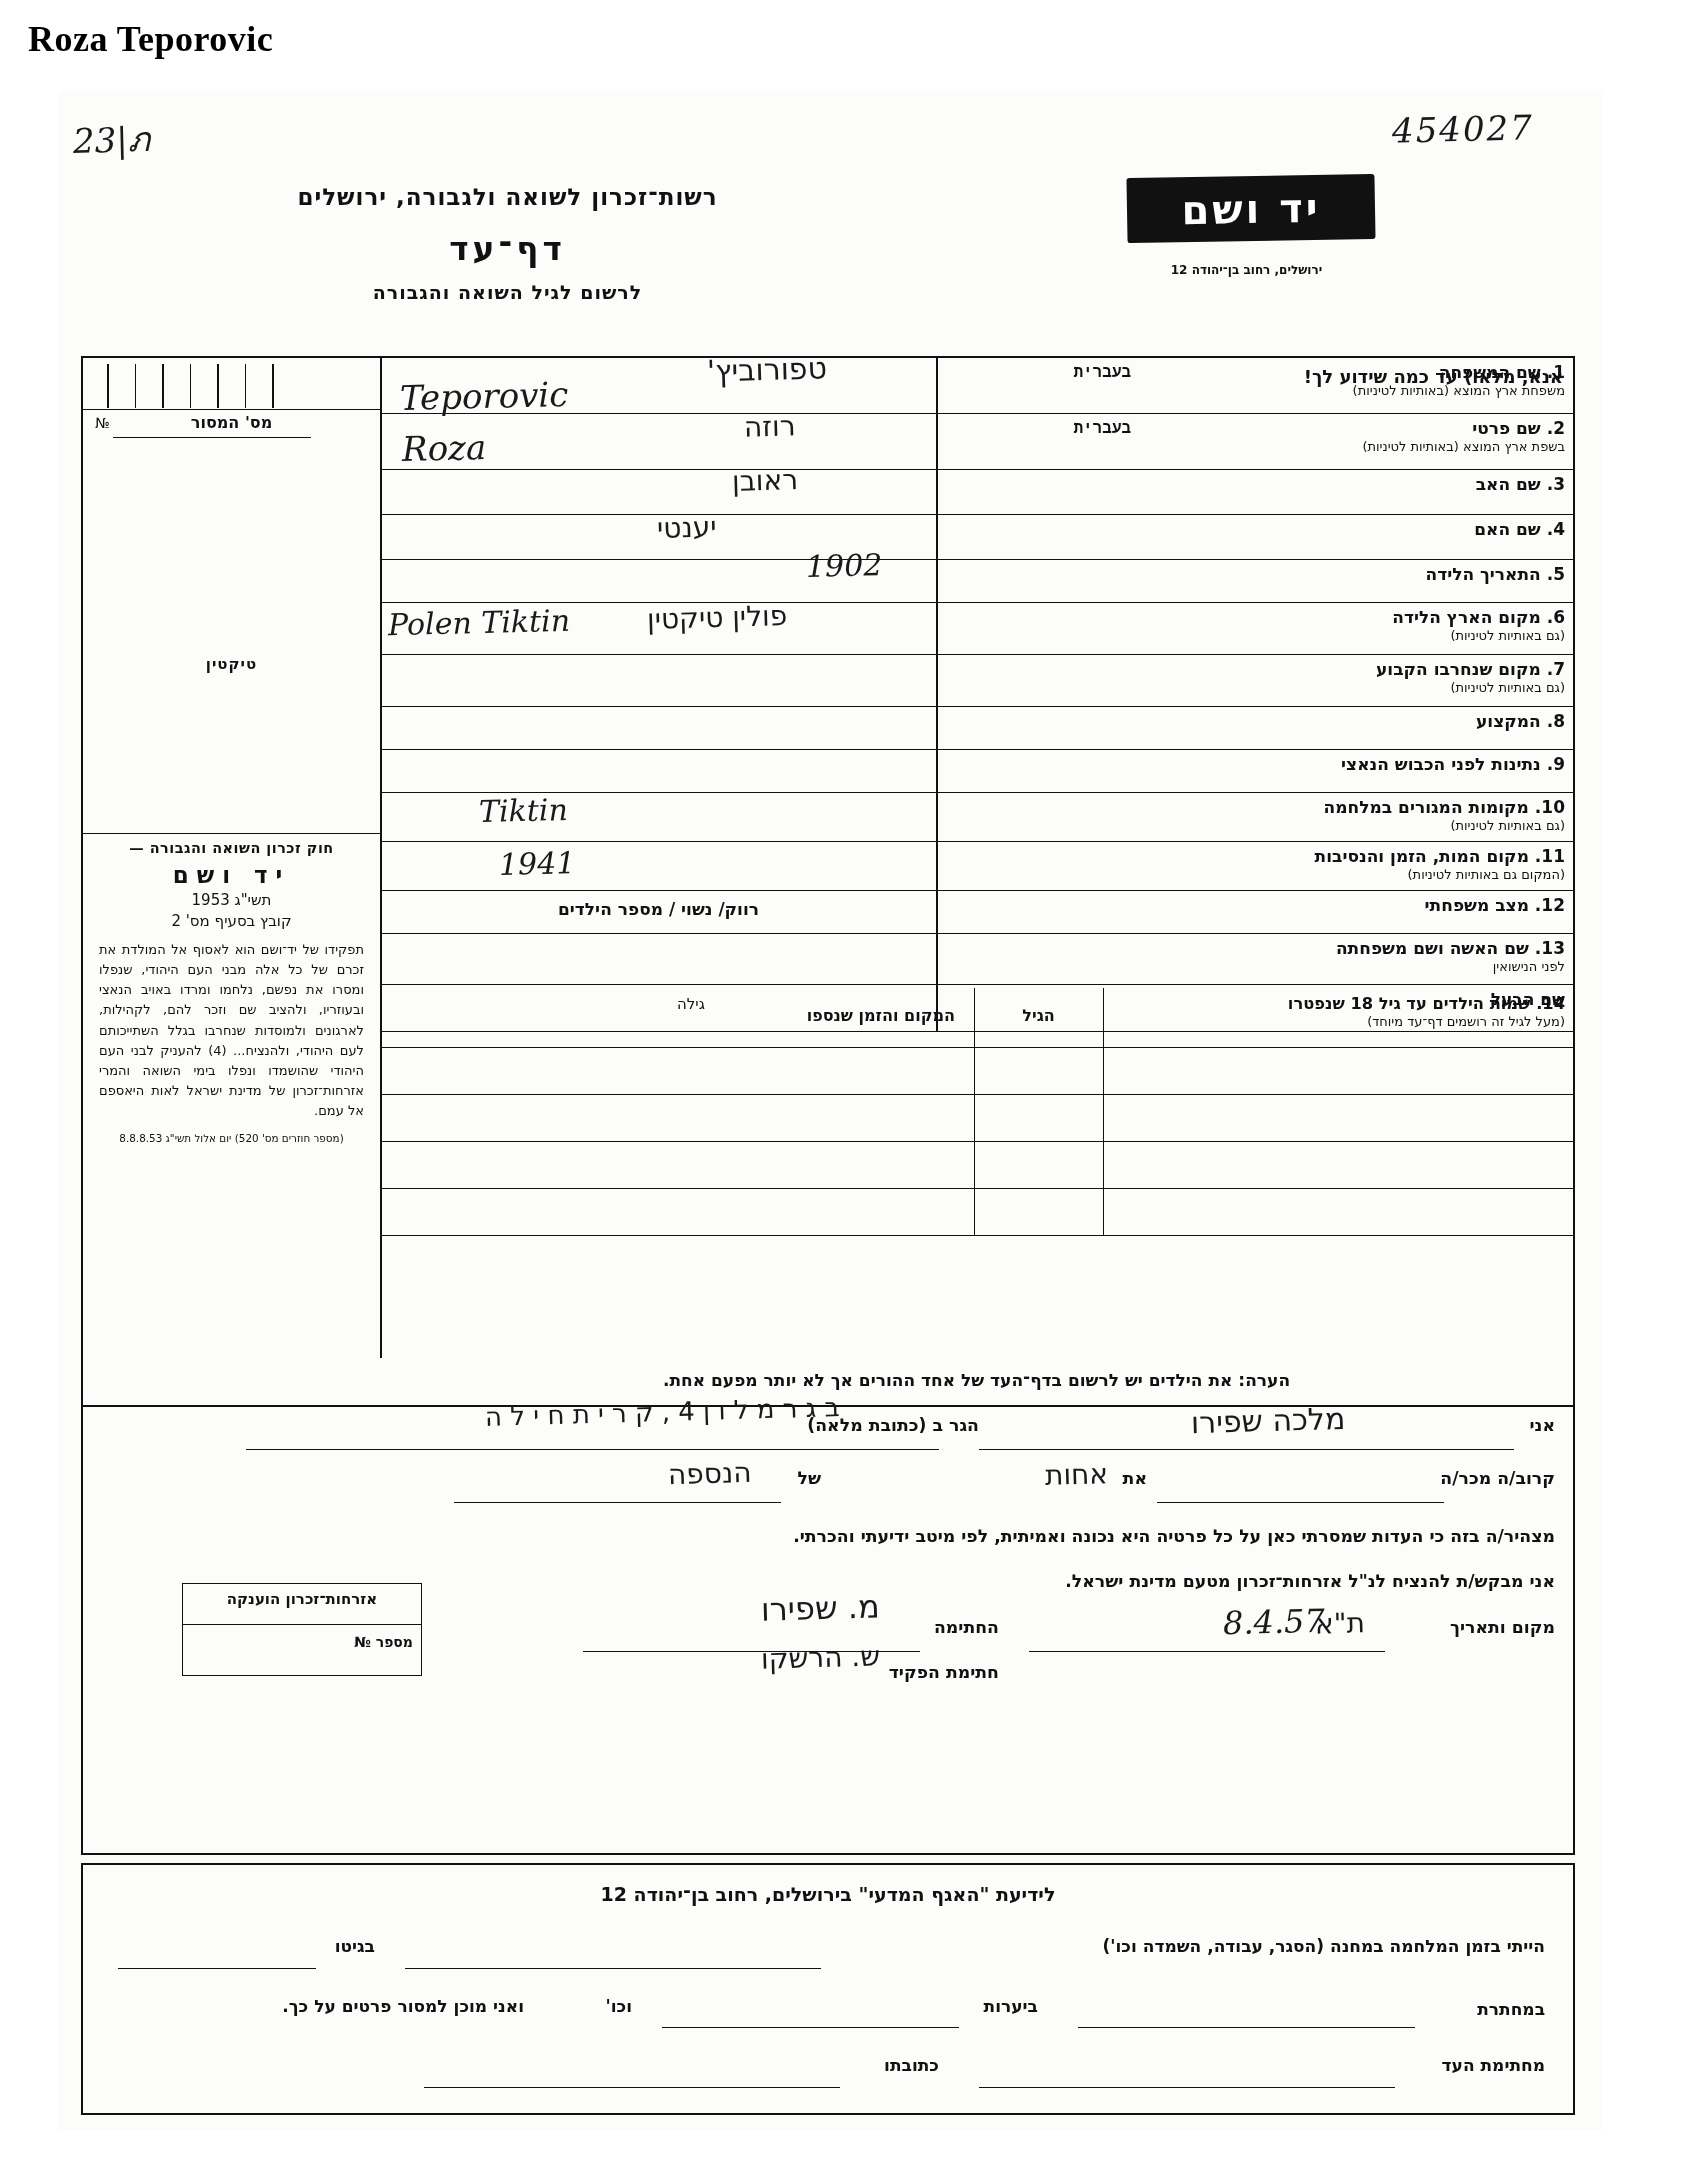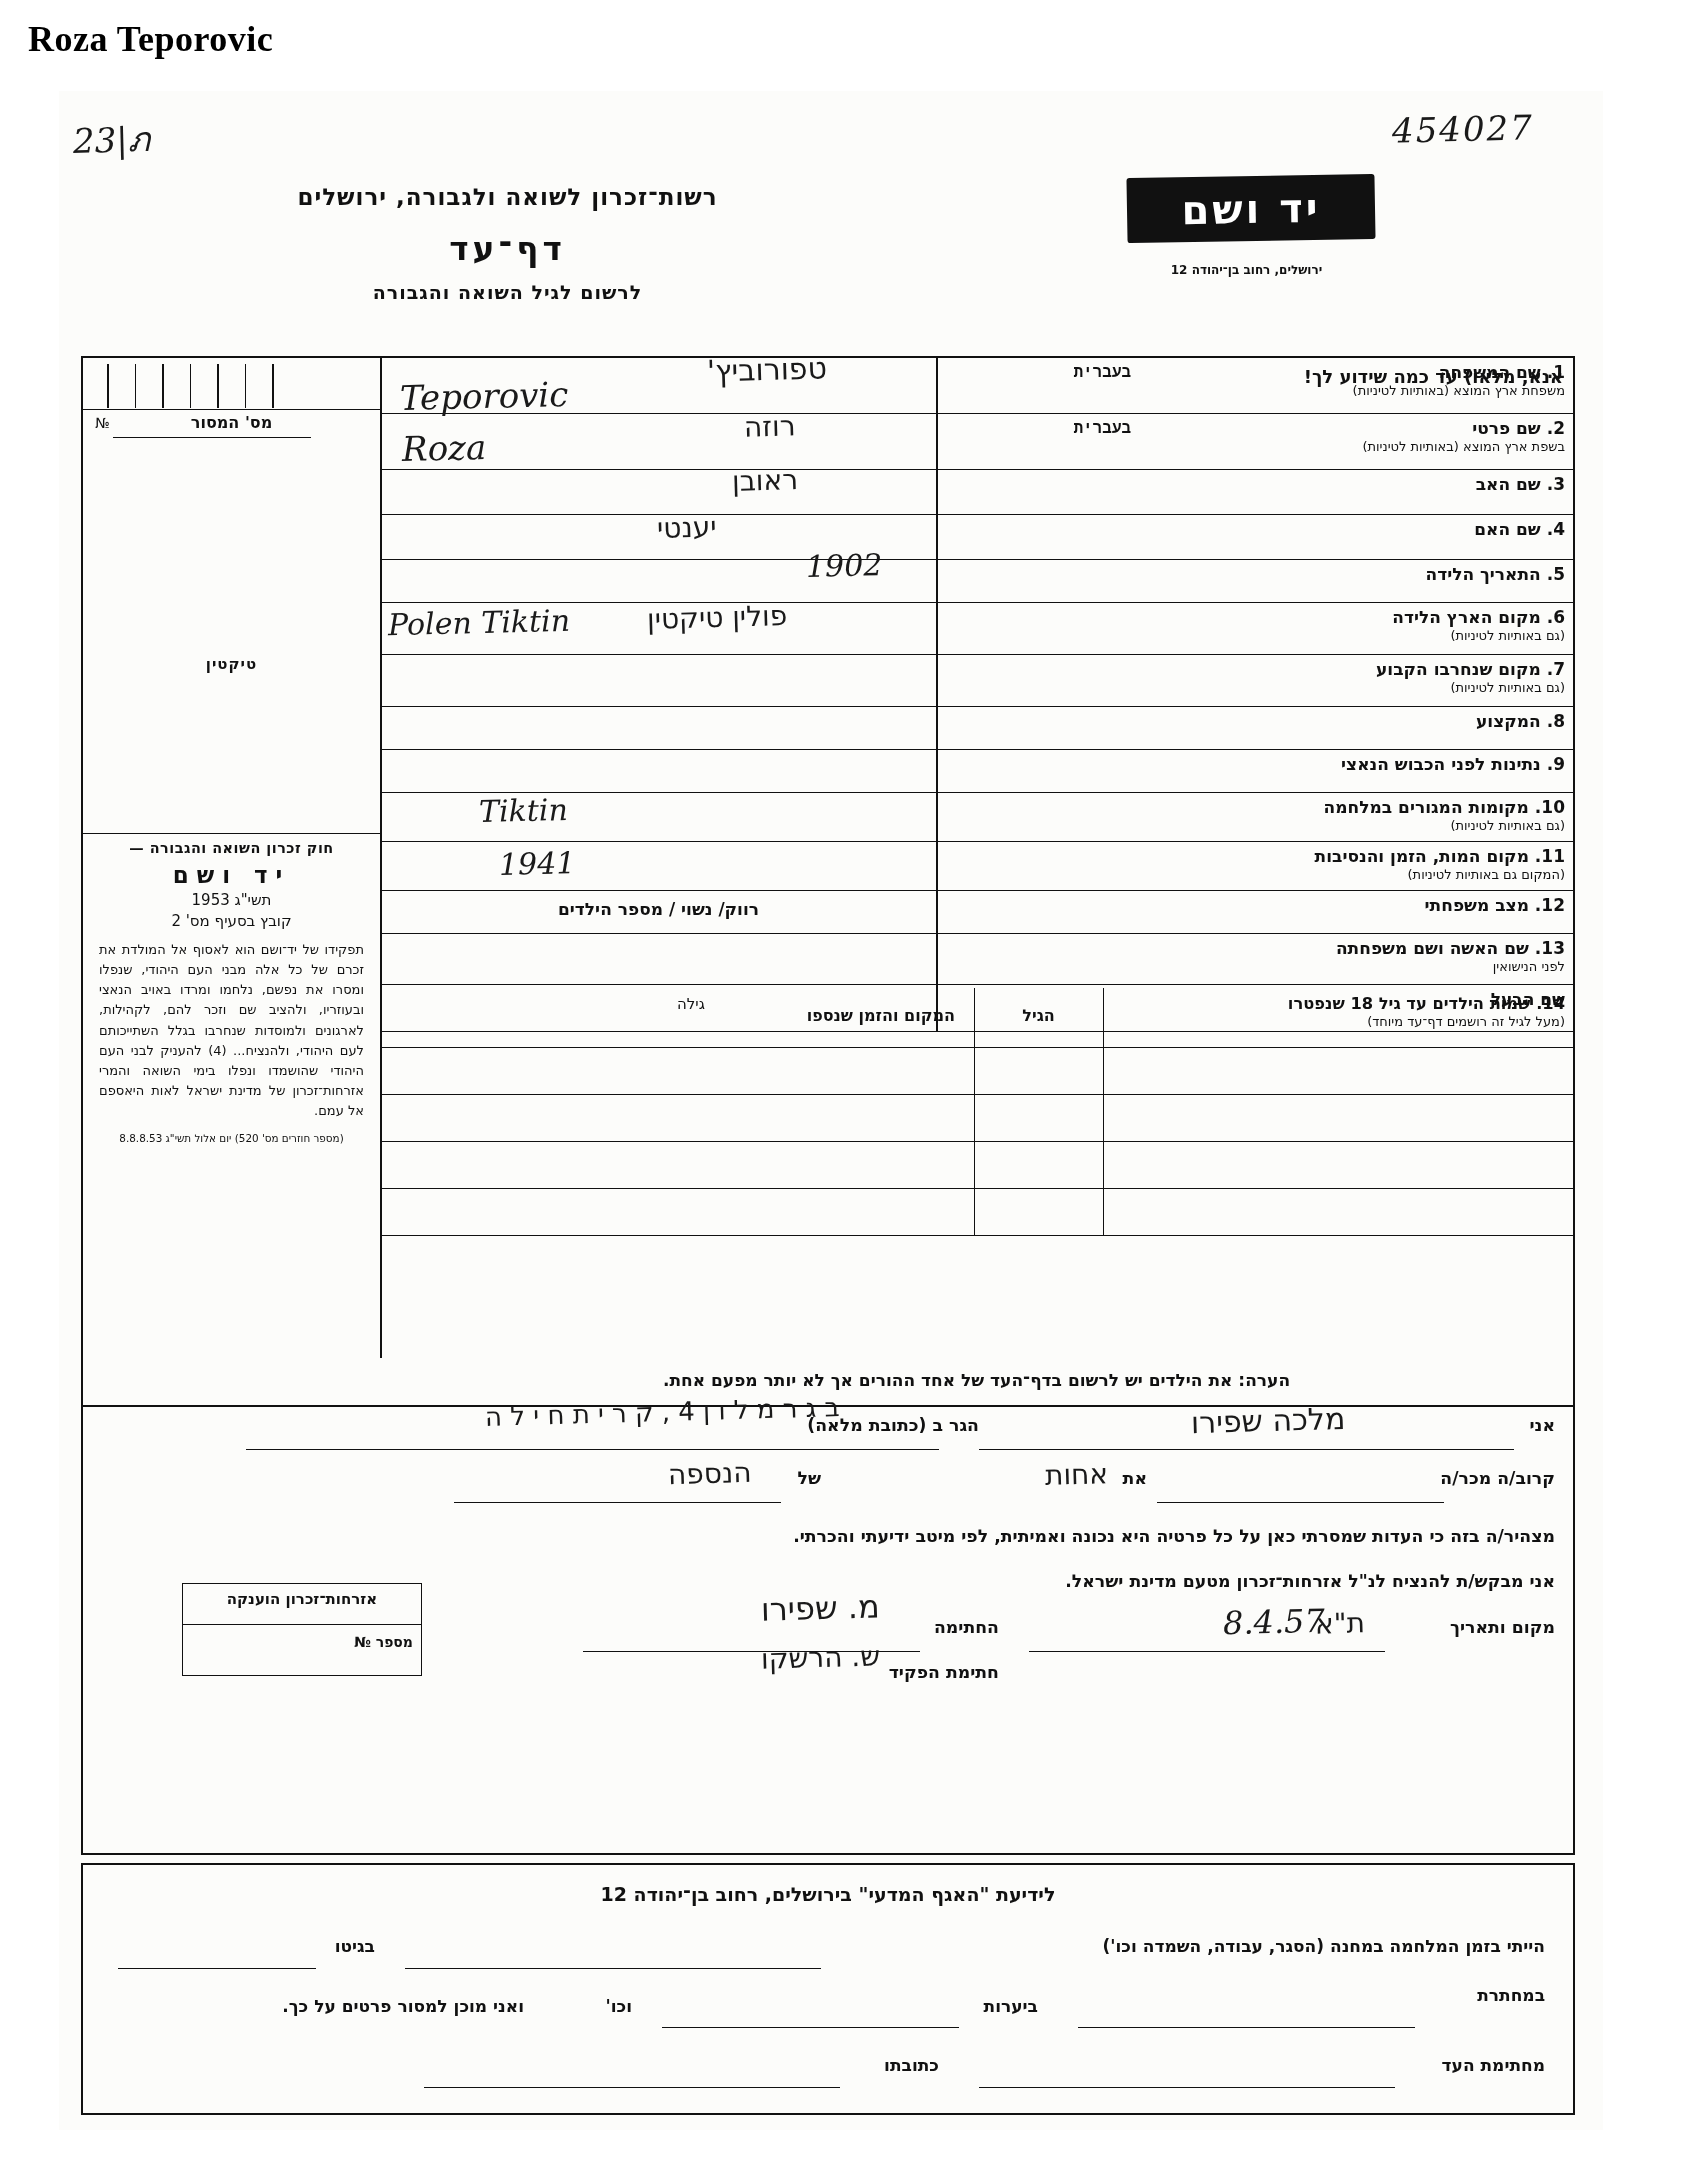--- a/index.html
+++ b/index.html
@@ -755,21 +755,21 @@
   </div>
 
   <div class="bottom">
     <div class="bt-title">לידיעת "האגף המדעי" בירושלים, רחוב בן־יהודה 12</div>
 
     <div class="bt-line" style="right:28px; top:71px;">הייתי בזמן המלחמה במחנה (הסגר, עבודה, השמדה וכו')</div>
     <div class="uline" style="position:absolute; right:752px; top:103px; width:416px;"></div>
     <div class="bt-line" style="right:1198px; top:71px;">בגיטו</div>
     <div class="uline" style="position:absolute; right:1257px; top:103px; width:198px;"></div>
 
-    <div class="bt-line" style="right:28px; top:120px;">במחתרת</div>
+    <div class="bt-line" style="right:28px; top:134px;">במחתרת</div>
     <div class="uline" style="position:absolute; right:158px; top:162px; width:337px;"></div>
     <div class="bt-line" style="right:535px; top:131px;">ביערות</div>
     <div class="uline" style="position:absolute; right:614px; top:162px; width:297px;"></div>
     <div class="bt-line" style="right:941px; top:131px;">וכו'</div>
     <div class="bt-line" style="right:1049px; top:131px;">ואני מוכן למסור פרטים על כך.</div>
 
     <div class="bt-line" style="right:28px; top:190px;">מחתימת העד</div>
     <div class="uline" style="position:absolute; right:178px; top:222px; width:416px;"></div>
     <div class="bt-line" style="right:634px; top:190px;">כתובתו</div>
     <div class="uline" style="position:absolute; right:733px; top:222px; width:416px;"></div>

